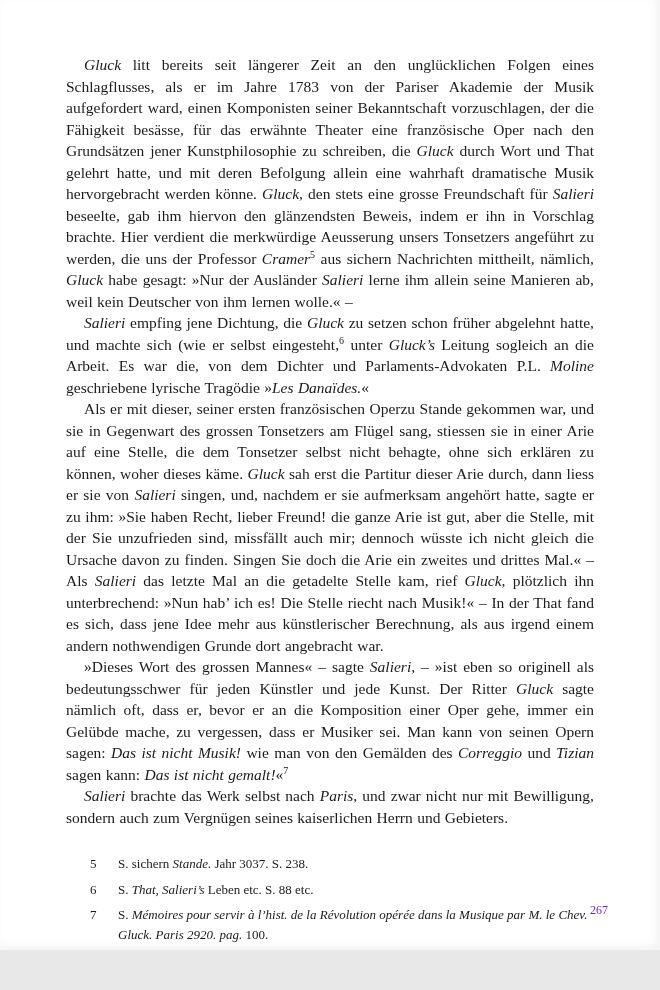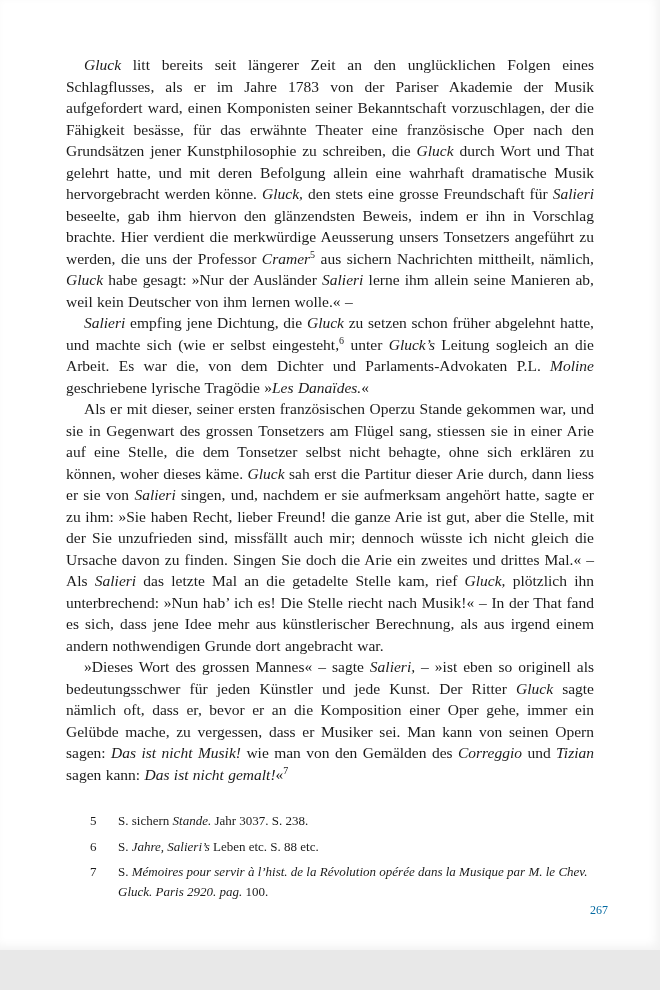--- a/index.html
+++ b/index.html
@@ -49,42 +49,43 @@
     flex: 0 0 28px;
   }
   .fn-text {
     flex: 1;
   }
   .page-number {
     position: absolute;
     right: 52px;
     bottom: 32px;
     font-size: 12px;
-    color: #0369a1;
+    color: #6d28d9;
   }
 </style>
 </head>
 <body>
 
 <div class="page">
   <div class="text-block">
       <p><span class="it">Gluck</span><span> litt bereits seit längerer Zeit an den unglücklichen Folgen eines Schlagflusses, als er im Jahre 1783 von der Pariser Akademie der Musik aufgefordert ward, einen Komponisten seiner Bekanntschaft vorzuschlagen, der die Fähigkeit besässe, für das erwähnte Theater eine französische Oper nach den Grundsätzen jener Kunstphilosophie zu schreiben, die </span><span class="it">Gluck</span><span> durch Wort und That gelehrt hatte, und mit deren Befolgung allein eine wahrhaft dramatische Musik hervorgebracht werden könne. </span><span class="it">Gluck,</span><span> den stets eine grosse Freundschaft für </span><span class="it">Salieri</span><span> beseelte, gab ihm hiervon den glänzendsten Beweis, indem er ihn in Vorschlag brachte. Hier verdient die merkwürdige Aeusserung unsers Tonsetzers angeführt zu werden, die uns der Professor </span><span class="it">Cramer</span><sup>5</sup><span> aus sichern Nachrichten mittheilt, nämlich, </span><span class="it">Gluck</span><span> habe gesagt: »Nur der Ausländer </span><span class="it">Salieri</span><span> lerne ihm allein seine Manieren ab, weil kein Deutscher von ihm lernen wolle.« –</span></p>
       <p><span class="it">Salieri</span><span> empfing jene Dichtung, die </span><span class="it">Gluck</span><span> zu setzen schon früher abgelehnt hatte, und machte sich (wie er selbst eingesteht,</span><sup>6</sup><span> unter </span><span class="it">Gluck’s</span><span> Leitung sogleich an die Arbeit. Es war die, von dem Dichter und Parlaments-Advokaten P.L. </span><span class="it">Moline</span><span> geschriebene lyrische Tragödie »</span><span class="it">Les Danaïdes.</span><span>«</span></p>
       <p><span>Als er mit dieser, seiner ersten französischen Operzu Stande gekommen war, und sie in Gegenwart des grossen Tonsetzers am Flügel sang, stiessen sie in einer Arie auf eine Stelle, die dem Tonsetzer selbst nicht behagte, ohne sich erklären zu können, woher dieses käme. </span><span class="it">Gluck</span><span> sah erst die Partitur dieser Arie durch, dann liess er sie von </span><span class="it">Salieri</span><span> singen, und, nachdem er sie aufmerksam angehört hatte, sagte er zu ihm: »Sie haben Recht, lieber Freund! die ganze Arie ist gut, aber die Stelle, mit der Sie unzufrieden sind, missfällt auch mir; dennoch wüsste ich nicht gleich die Ursache davon zu finden. Singen Sie doch die Arie ein zweites und drittes Mal.« – Als </span><span class="it">Salieri</span><span> das letzte Mal an die getadelte Stelle kam, rief </span><span class="it">Gluck,</span><span> plötzlich ihn unterbrechend: »Nun hab’ ich es! Die Stelle riecht nach Musik!« – In der That fand es sich, dass jene Idee mehr aus künstlerischer Berechnung, als aus irgend einem andern nothwendigen Grunde dort angebracht war.</span></p>
       <p><span>»Dieses Wort des grossen Mannes« – sagte </span><span class="it">Salieri,</span><span> – »ist eben so originell als bedeutungsschwer für jeden Künstler und jede Kunst. Der Ritter </span><span class="it">Gluck</span><span> sagte nämlich oft, dass er, bevor er an die Komposition einer Oper gehe, immer ein Gelübde mache, zu vergessen, dass er Musiker sei. Man kann von seinen Opern sagen: </span><span class="it">Das ist nicht Musik!</span><span> wie man von den Gemälden des </span><span class="it">Correggio</span><span> und </span><span class="it">Tizian</span><span> sagen kann: </span><span class="it">Das ist nicht gemalt!</span><span>«</span><sup>7</sup></p>
+      <p><span class="it">Salieri</span><span> brachte das Werk selbst nach </span><span class="it">Paris,</span><span> und zwar nicht nur mit Bewilligung, sondern auch zum Vergnügen seines kaiserlichen Herrn und Gebieters.</span></p>
     </div>
   <div class="footnotes">
     <div>
         <div class="footnote">
           <span class="fn-num">5</span>
           <span class="fn-text"><span>S. sichern </span><span class="it">Stande.</span><span> Jahr 3037. S. 238.</span></span>
         </div>
         <div class="footnote">
           <span class="fn-num">6</span>
-          <span class="fn-text"><span>S. </span><span class="it">Jahre, Salieri’s</span><span> Leben etc. S. 88 etc.</span></span>
+          <span class="fn-text"><span>S. </span><span class="it">That, Salieri’s</span><span> Leben etc. S. 88 etc.</span></span>
         </div>
         <div class="footnote">
           <span class="fn-num">7</span>
           <span class="fn-text"><span>S. </span><span class="it">Mémoires pour servir à l’hist. de la Révolution opérée dans la Musique par M. le Chev. Gluck. Paris 2920. pag.</span><span> 100.</span></span>
         </div>
       </div>
   </div>
   <div class="page-number">267</div>
 </div>
 

